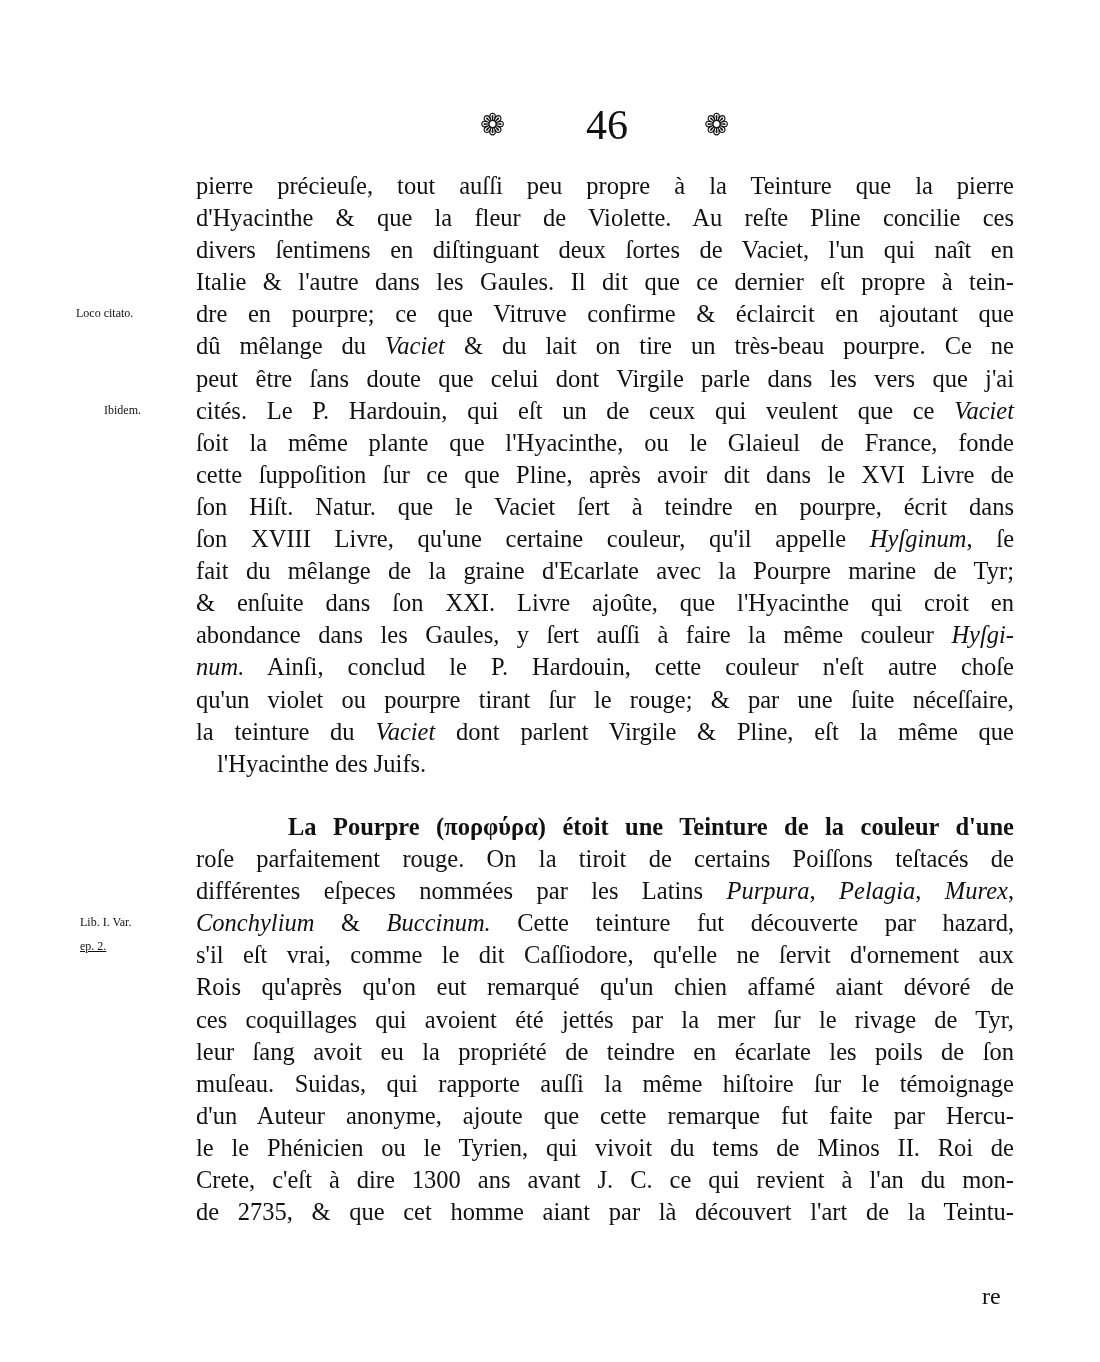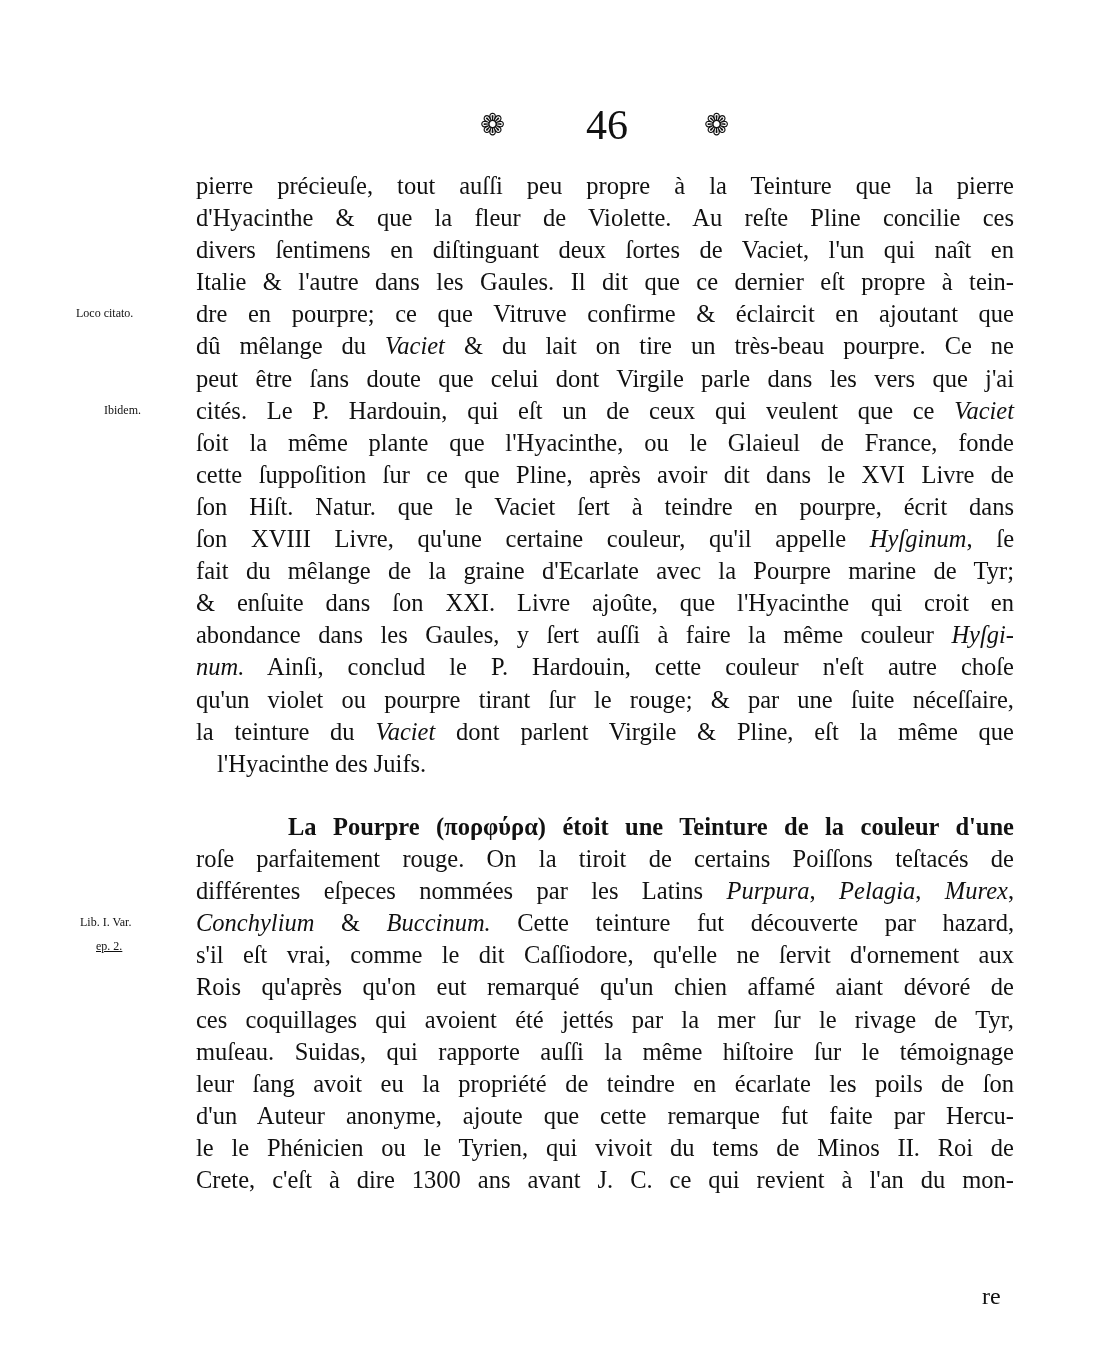--- a/index.html
+++ b/index.html
@@ -24,21 +24,21 @@
 
 <div class="header">
   <span class="orn left">❁</span>
   <span class="pagenum">46</span>
   <span class="orn right">❁</span>
 </div>
 
 <div class="margin-note" style="left:76px; top:303px;">Loco citato.</div>
 <div class="margin-note" style="left:104px; top:400px;">Ibidem.</div>
 <div class="margin-note" style="left:80px; top:912px;">Lib. I. Var.</div>
-<div class="margin-note" style="left:96px; top:936px;text-decoration:underline;">ep. 2.</div>
+<div class="margin-note" style="left:80px; top:936px;text-decoration:underline;">ep. 2.</div>
 
 <div class="block" id="p1" style="top:170px;">
     <div class="line">pierre précieuſe, tout auſſi peu propre à la Teinture que la pierre</div>
     <div class="line">d'Hyacinthe &amp; que la fleur de Violette.   Au reſte Pline concilie ces</div>
     <div class="line">divers ſentimens en diſtinguant deux ſortes de Vaciet, l'un qui naît en</div>
     <div class="line">Italie &amp; l'autre dans les Gaules.   Il dit que ce dernier eſt propre à tein-</div>
     <div class="line">dre en pourpre; ce que Vitruve confirme &amp; éclaircit en ajoutant que</div>
     <div class="line"><span>dû mêlange du </span><i>Vaciet</i><span> &amp; du lait on tire un très-beau pourpre.   Ce ne</span></div>
     <div class="line">peut être ſans doute que celui dont Virgile parle dans les vers que j'ai</div>
     <div class="line"><span>cités. Le P. Hardouin, qui eſt un de ceux qui veulent que ce </span><i>Vaciet</i></div>
@@ -55,20 +55,21 @@
     <div class="line last">l'Hyacinthe des Juifs.</div>
   </div>
 <div class="block" id="p2" style="top:811px;">
     <div class="line indent">La Pourpre (πορφύρα) étoit une Teinture de la couleur d'une</div>
     <div class="line">roſe parfaitement rouge.  On la tiroit de certains Poiſſons teſtacés de</div>
     <div class="line"><span>différentes eſpeces nommées par les Latins </span><i>Purpura</i><span>, </span><i>Pelagia</i><span>, </span><i>Murex</i><span>,</span></div>
     <div class="line"><i>Conchylium</i><span> &amp; </span><i>Buccinum.</i><span>   Cette teinture fut découverte par hazard,</span></div>
     <div class="line">s'il eſt vrai, comme le dit Caſſiodore, qu'elle ne ſervit d'ornement aux</div>
     <div class="line">Rois qu'après qu'on eut remarqué qu'un chien affamé aiant dévoré de</div>
     <div class="line">ces coquillages qui avoient été jettés par la mer ſur le rivage de Tyr,</div>
+    <div class="line">leur ſang avoit eu la propriété de teindre en écarlate les poils de ſon</div>
     <div class="line">muſeau. Suidas, qui rapporte auſſi la même hiſtoire ſur le témoignage</div>
-    <div class="line">leur ſang avoit eu la propriété de teindre en écarlate les poils de ſon</div>
     <div class="line">d'un Auteur anonyme, ajoute que cette remarque fut faite par Hercu-</div>
     <div class="line">le le Phénicien ou le Tyrien, qui vivoit du tems de Minos II. Roi de</div>
     <div class="line">Crete, c'eſt à dire 1300 ans avant J. C. ce qui revient à l'an du mon-</div>
+    <div class="line">de 2735, &amp; que cet homme aiant par là découvert l'art de la Teintu-</div>
   </div>
 
 <div class="catch">re</div>
 
 </body></html>

